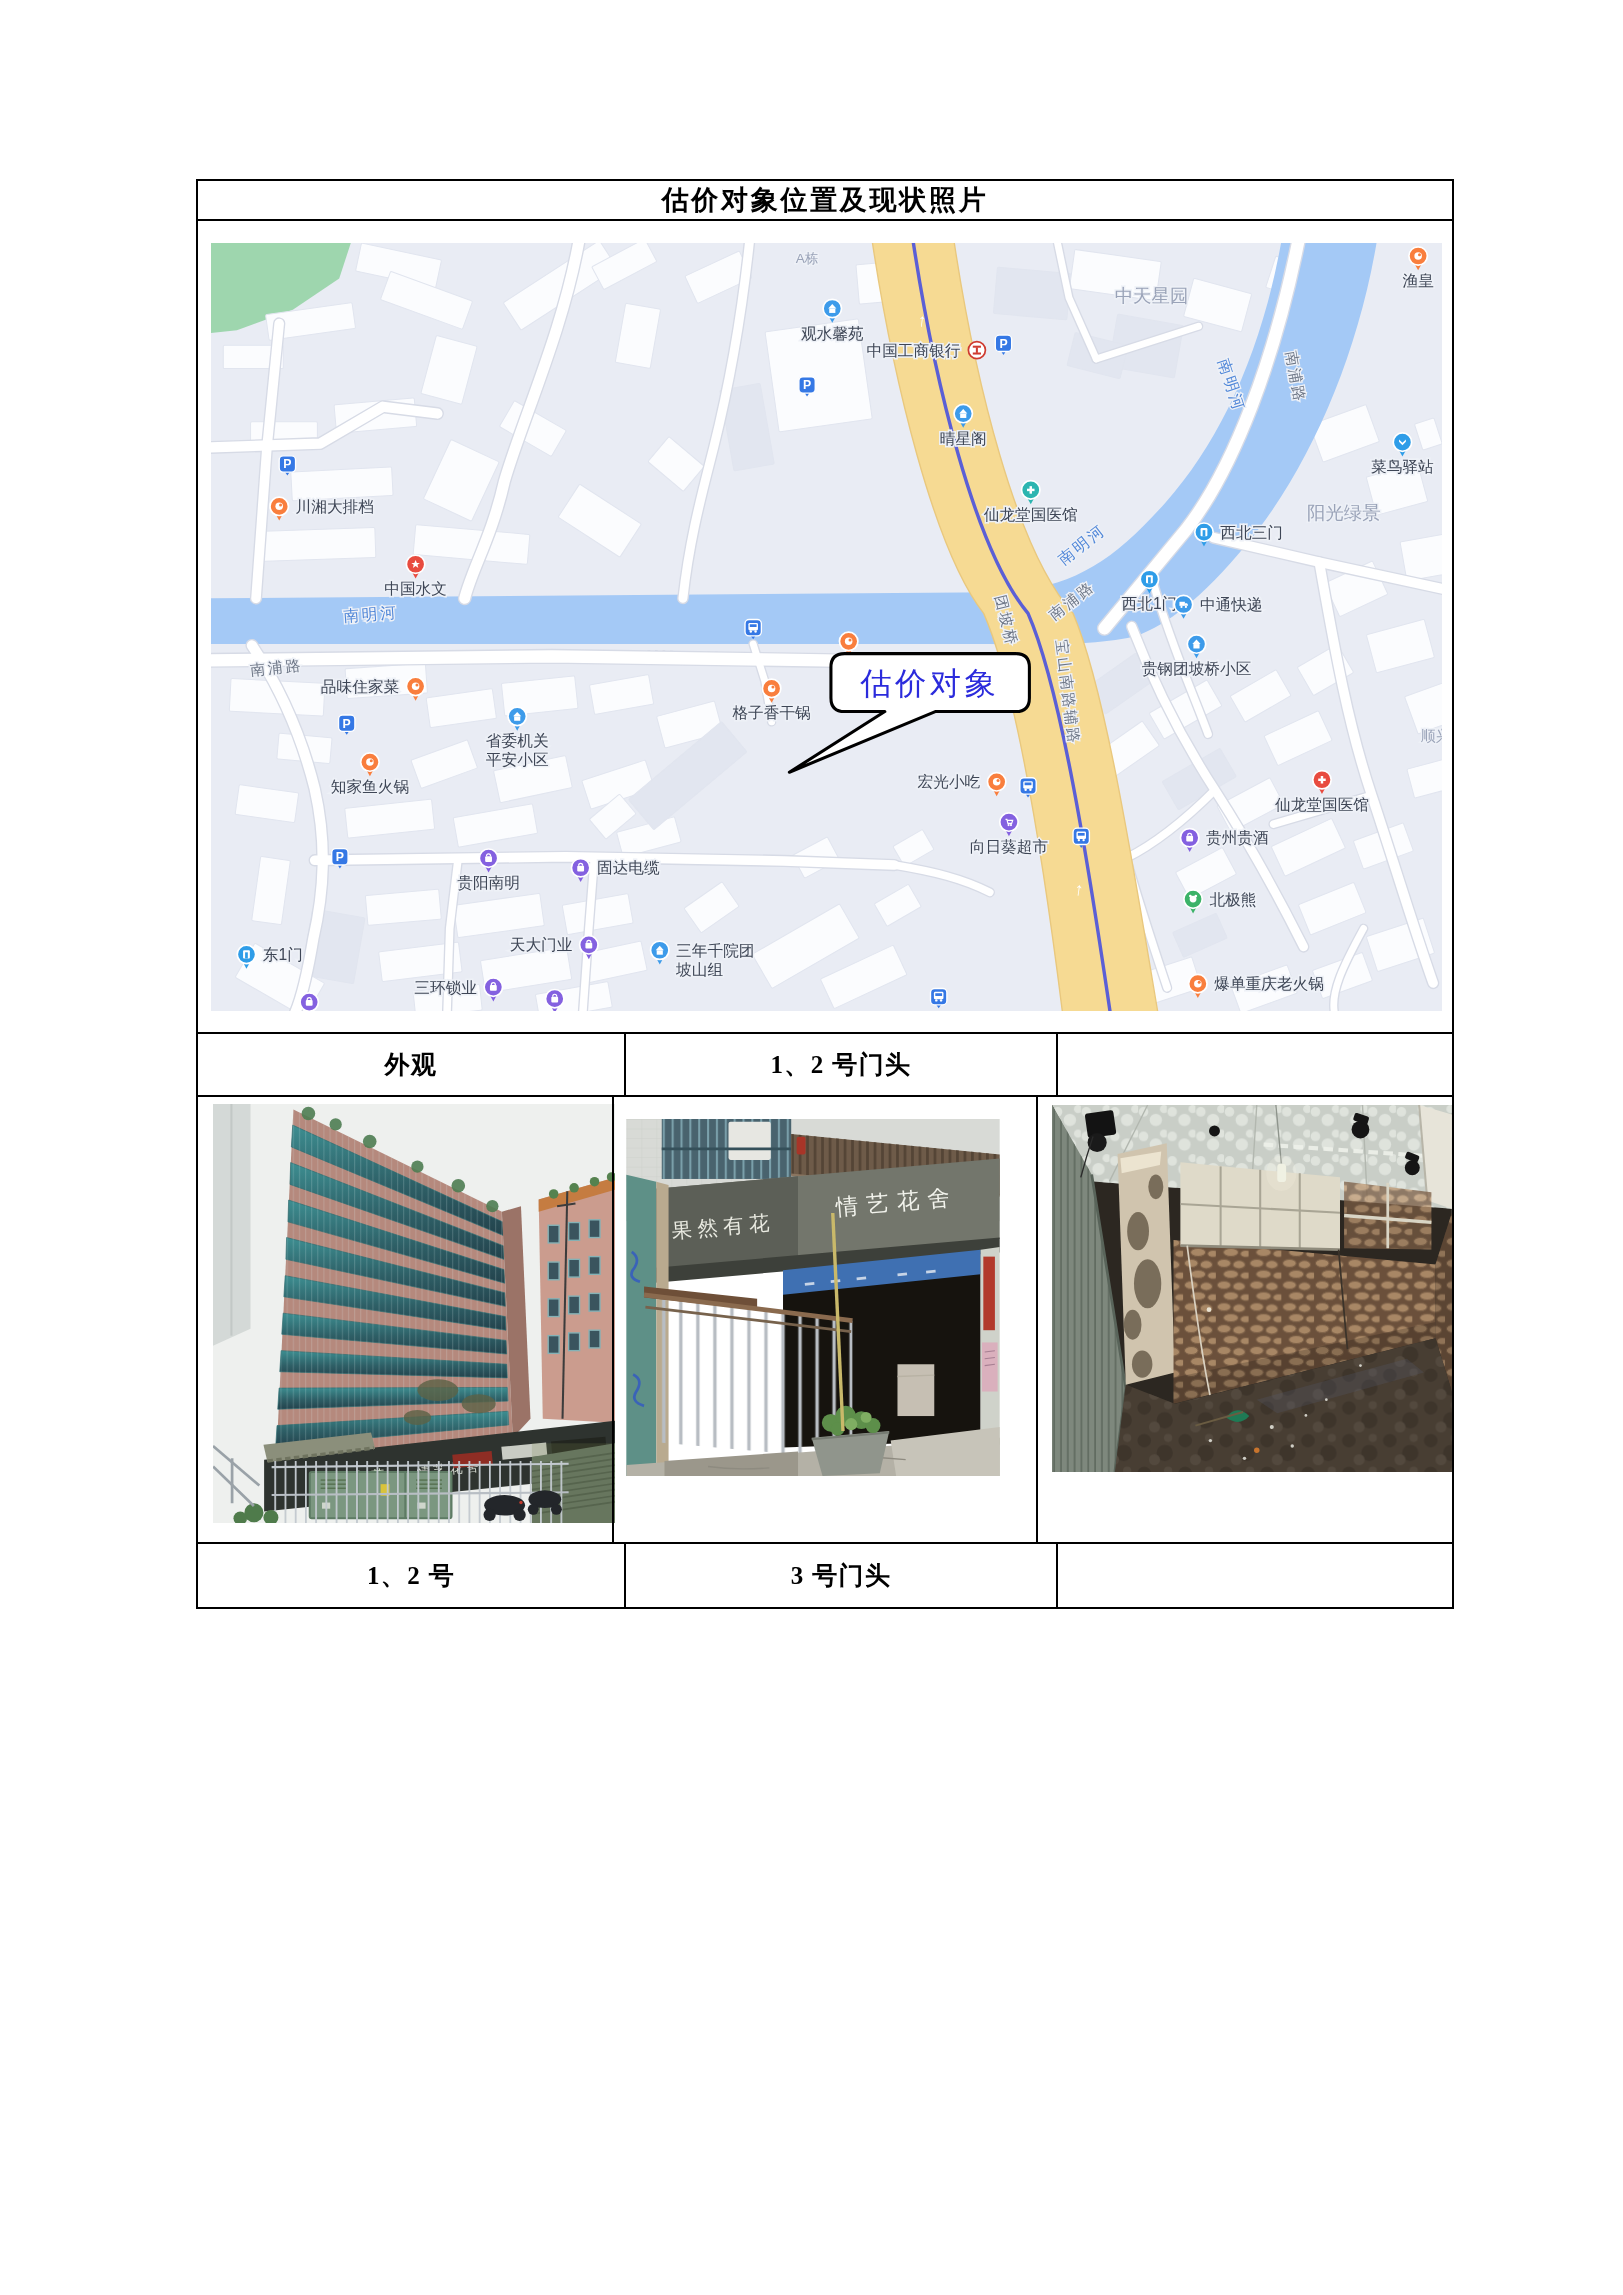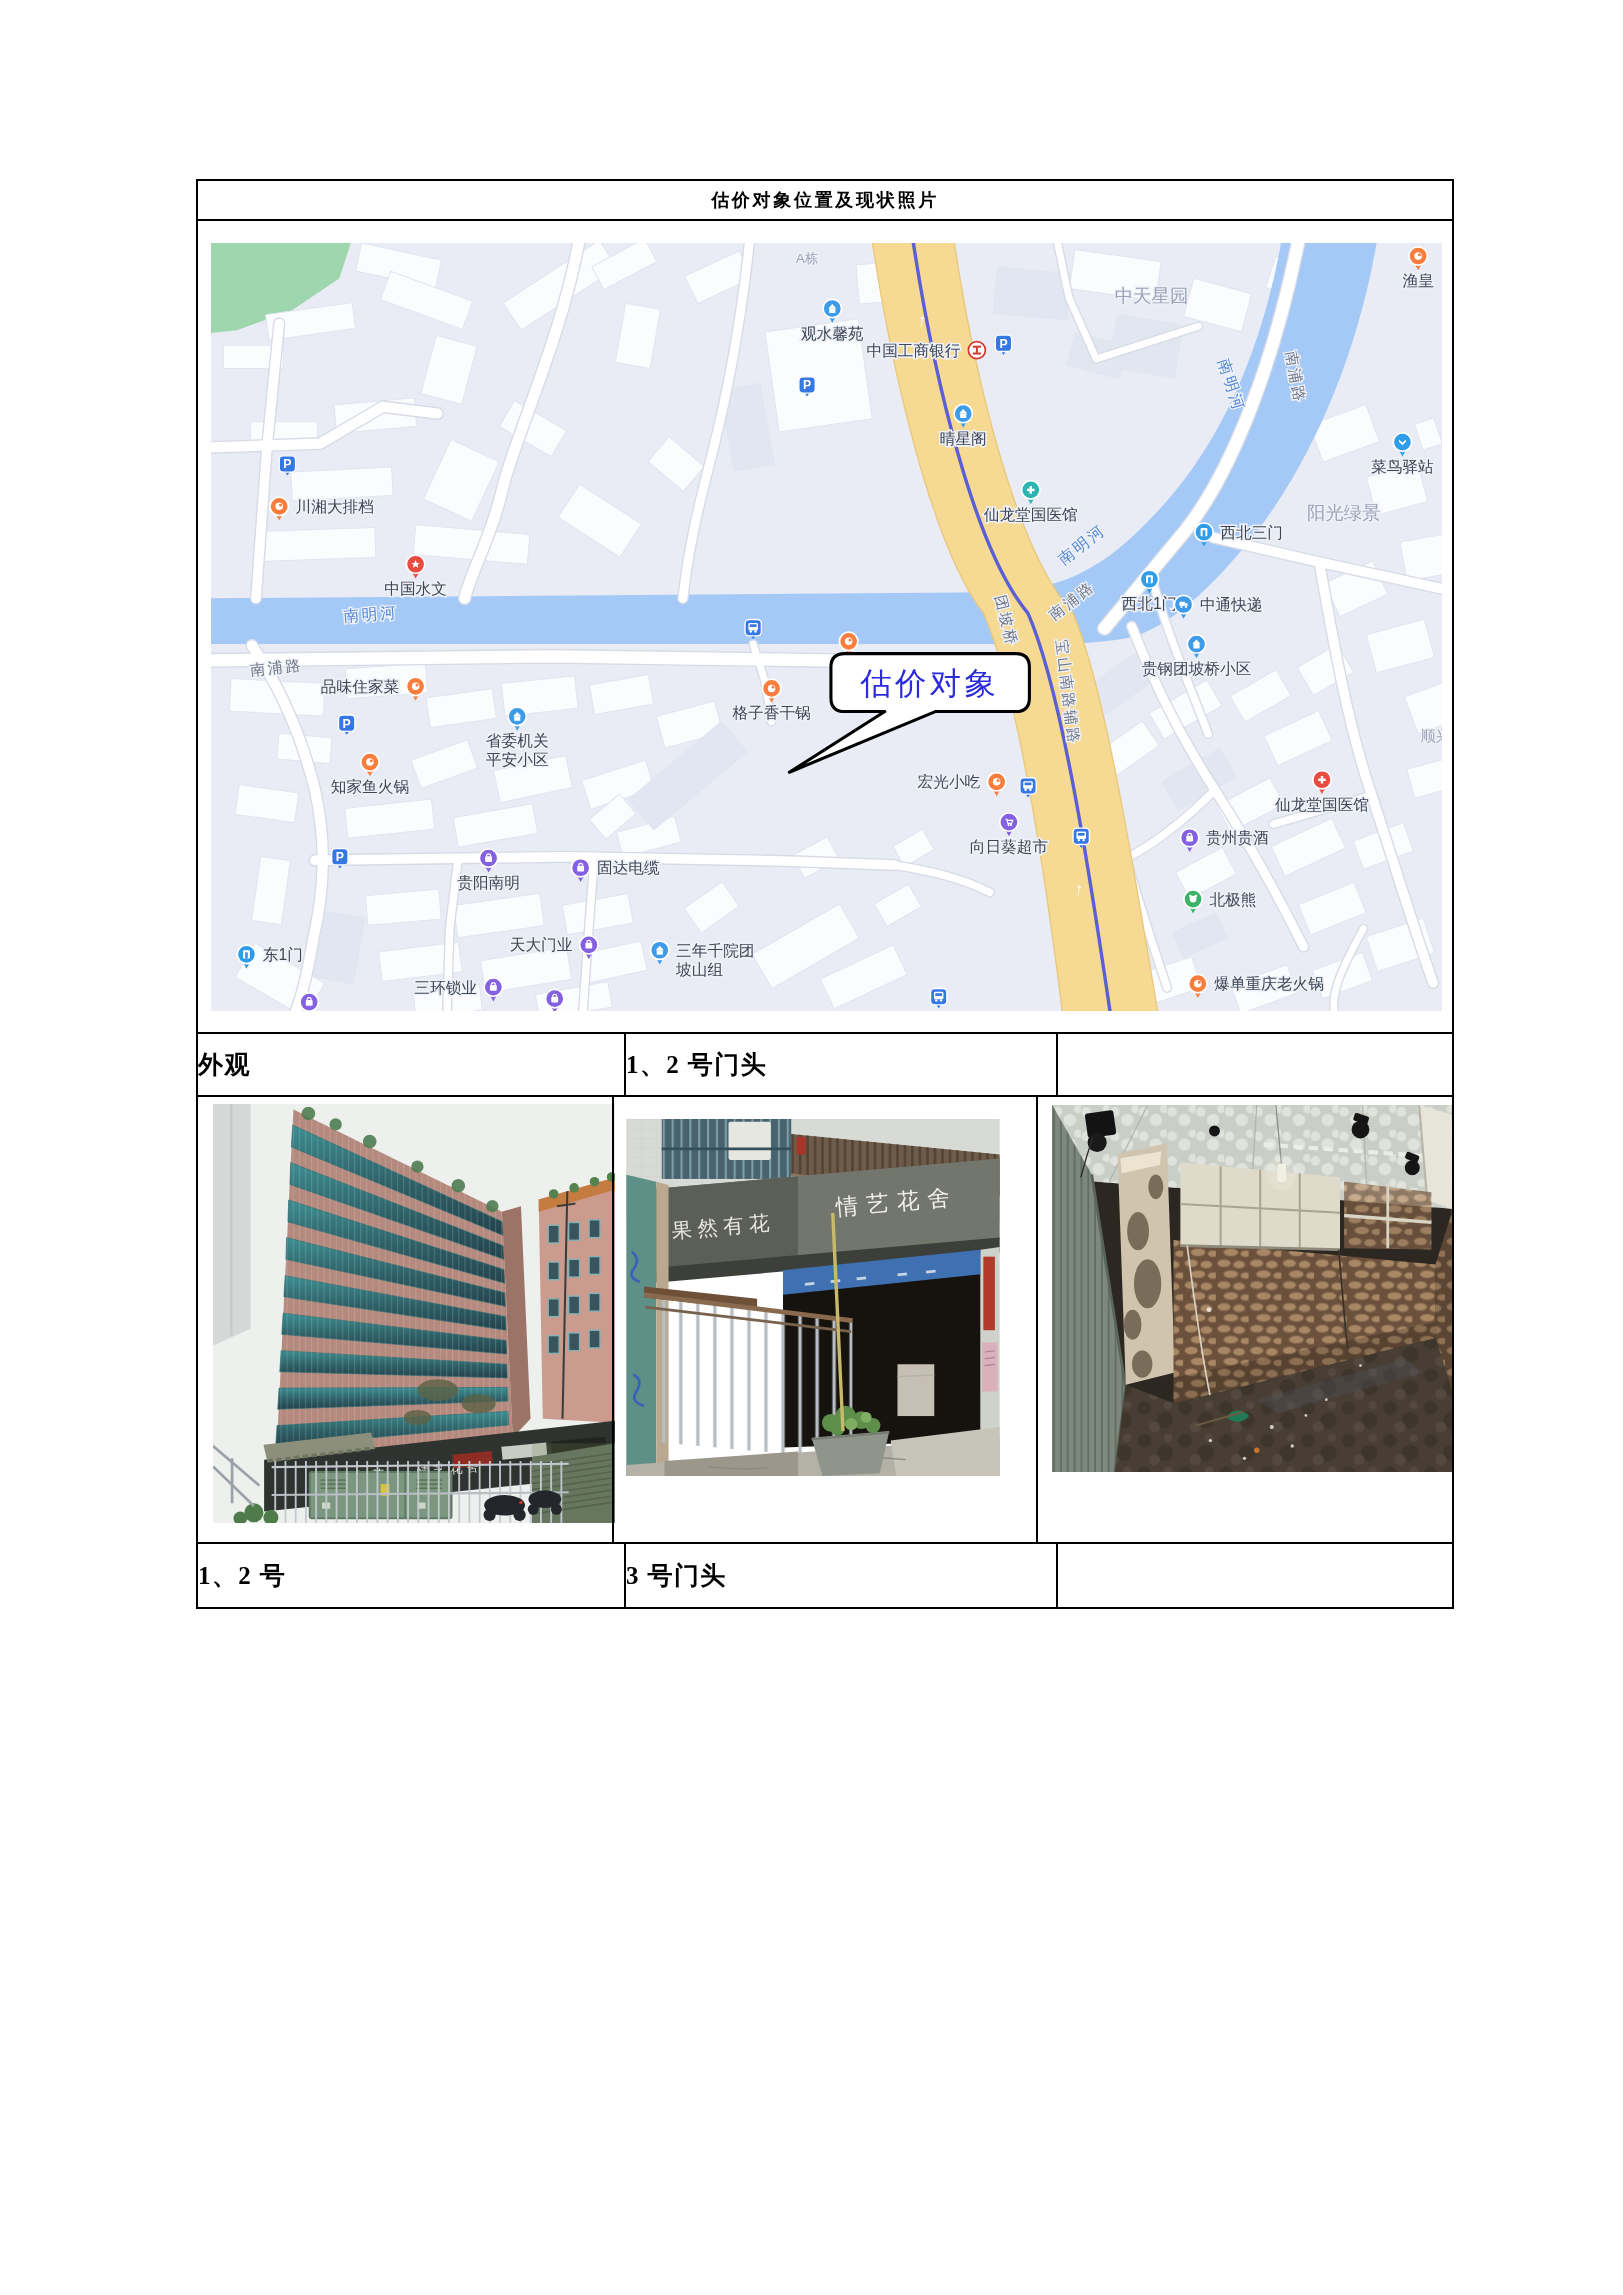--- a/index.html
+++ b/index.html
@@ -2,25 +2,25 @@
 <html style="font-size:11px"><head>
 <meta charset="utf-8">
 <style>
   html,body{margin:0;padding:0;background:#ffffff;}
   .page{position:relative;width:1623px;height:2295px;background:#fff;overflow:hidden;
         font-family:"Liberation Sans",sans-serif;}
   .doc-table{position:absolute;left:196px;top:179px;width:1254px;border:2.7px solid #000;background:#fff;}
   .row{position:relative;box-sizing:border-box;}
   .row.bline{border-bottom:2px solid #000;}
   .title-row{height:40px;display:flex;align-items:center;justify-content:center;}
-  .title-row span{font-family:"Liberation Serif",serif;font-weight:bold;font-size:18px;letter-spacing:2.7px;color:#000;}
+  .title-row span{font-family:"Liberation Serif",serif;font-weight:bold;font-size:27px;letter-spacing:2.7px;color:#000;}
   .map-row{height:813px;}
   .map-row svg{position:absolute;left:13px;top:22px;display:block;}
   .cap-row{display:flex;}
-  .cap-row .cell{display:flex;align-items:center;box-sizing:border-box;}
+  .cap-row .cell{display:flex;align-items:center;justify-content:center;box-sizing:border-box;}
   .cap-row .cell,.photo-row .cell{width:426px;}
   .cap-row .cell.mid,.photo-row .cell.mid{width:434px;}
   .cell.mid{border-left:2px solid #000;border-right:2px solid #000;}
   .cap1{height:63px;}
   .cap2{height:63px;}
   .cap-row .cell span{font-family:"Liberation Serif",serif;font-weight:bold;font-size:25px;letter-spacing:1.4px;color:#000;}
   .photo-row{height:447px;display:flex;}
   .photo-row .cell{position:relative;height:100%;}
   .photo-row svg{position:absolute;display:block;}
   #photo1{left:15px;top:6.8px;}

